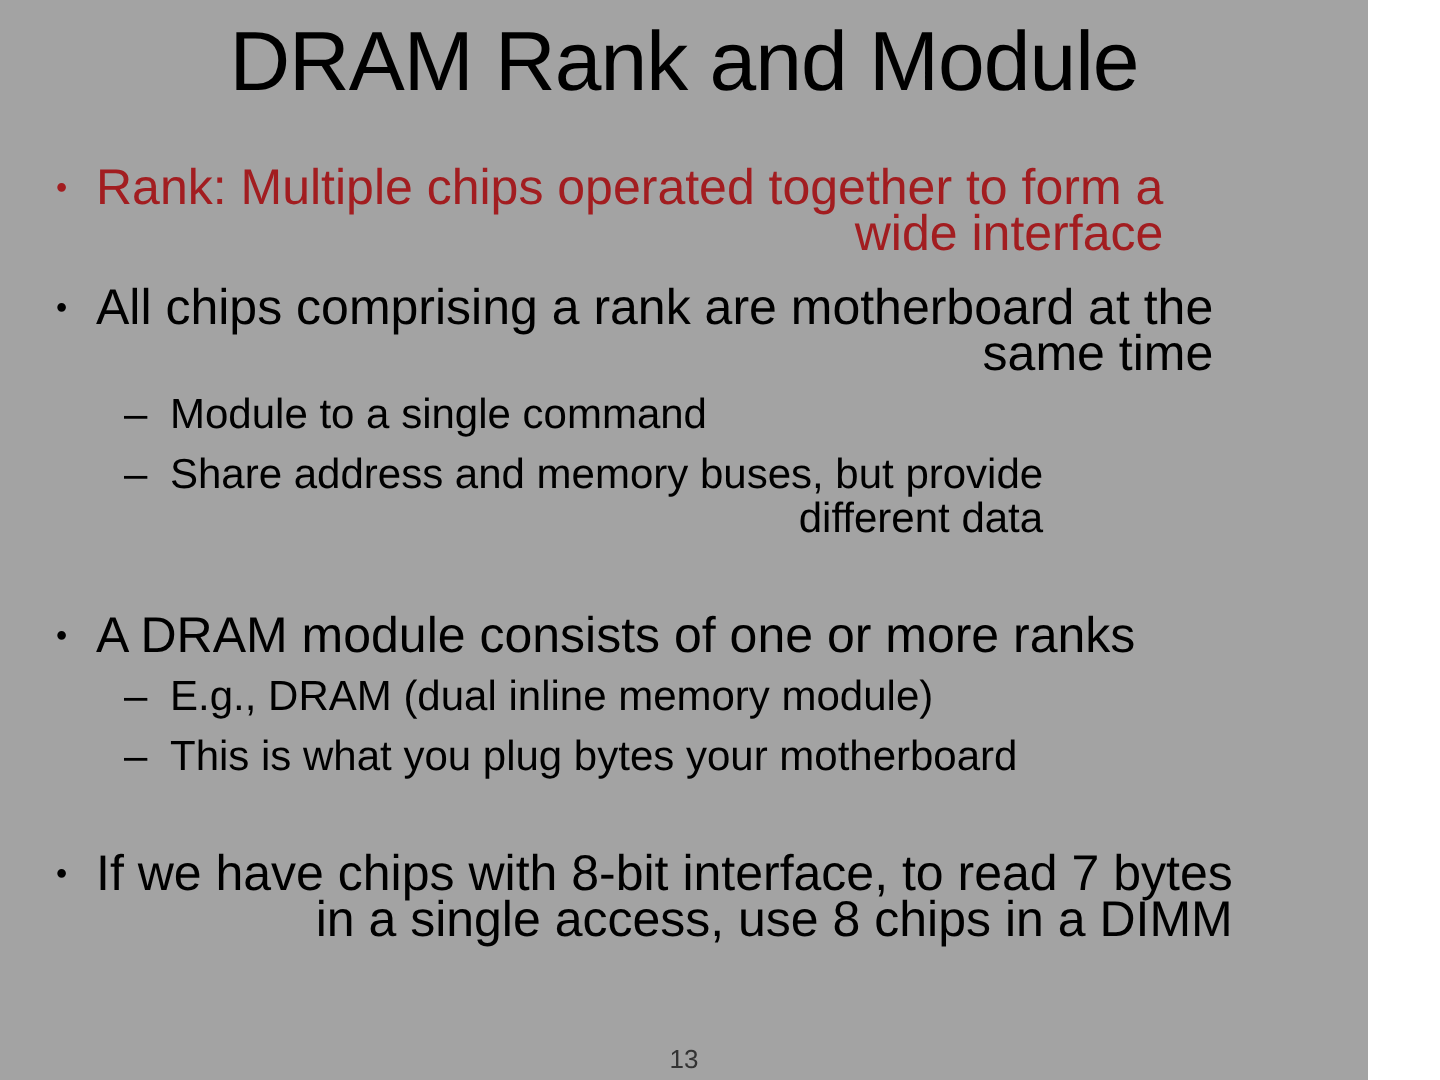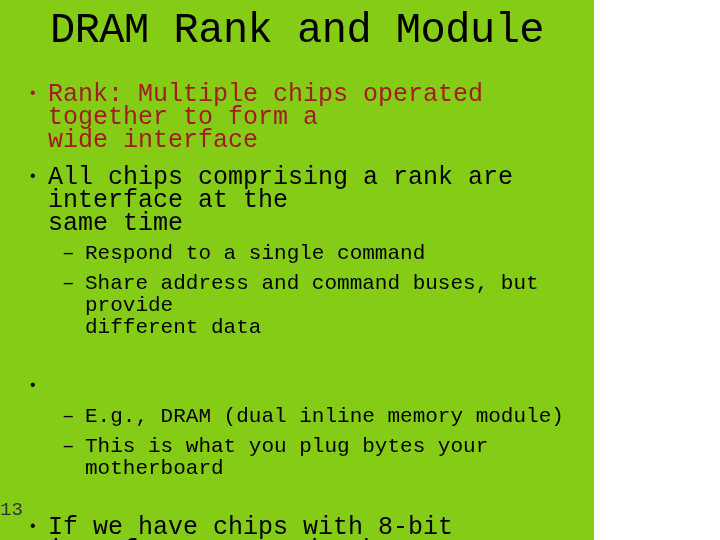--- a/index.html
+++ b/index.html
@@ -1,22 +1,22 @@
 <!DOCTYPE html>
 <html style="--emphasis-red: #A21D20;"><head>
 <meta charset="utf-8">
 <style>
   html, body { margin: 0; padding: 0; background: #ffffff; }
   .slide {
     position: relative;
-    width: 594px;
+    width: 684px;
     height: 540px;
-    background: #84cc16;
+    background: #a3a3a3;
     overflow: hidden;
-    font-family: Liberation Mono, monospace;
+    font-family: Liberation Sans, sans-serif;
     color: #000000;
   }
   .title {
     margin: 0;
     padding-top: 7px;
     text-align: center;
     font-size: 42px;
     line-height: 48px;
     font-weight: 400;
     letter-spacing: -0.5px;
@@ -24,20 +24,21 @@
   }
   .content {
     padding: 28px 26px 0 28px;
   }
   .item {
     display: flex;
     align-items: flex-start;
   }
   .item .text {
     white-space: pre-line;
+    text-align: right;
   }
   
   .item.l1 {
     font-size: 25px;
     line-height: 23px;
     margin-top: 14px;
   }
   .item.l1:first-child { margin-top: 0; }
   .item.l1 .marker {
     flex: 0 0 20px;
@@ -59,55 +60,56 @@
     line-height: 22px;
   }
   
   .item.section { margin-top: 36px; }
   
   .item.red { color: var(--emphasis-red, #A21D20); }
   .page-number {
     position: absolute;
     left: 0;
     right: 0;
-    top: 501px;
-    text-align: left;
-    font-size: 19px;
+    top: 521px;
+    text-align: center;
+    font-size: 13px;
     line-height: 18px;
     color: #333333;
   }
 </style>
 </head>
 <body>
 
 <div class="slide">
   <h1 class="title">DRAM Rank and Module</h1>
 
   <div class="content" id="bullet-list">
       <div class="item l1 red">
         <span class="marker">•</span>
         <span class="text">Rank: Multiple chips operated together to form a
 wide interface</span>
       </div>
       <div class="item l1">
         <span class="marker">•</span>
-        <span class="text">All chips comprising a rank are interface at the
+        <span class="text">All chips comprising a rank are motherboard at the
 same time</span>
       </div>
       <div class="item l2">
         <span class="marker">–</span>
-        <span class="text">Respond to a single command</span>
+        <span class="text">Module to a single command</span>
       </div>
       <div class="item l2">
         <span class="marker">–</span>
-        <span class="text">Share address and command buses, but provide
+        <span class="text">Share address and memory buses, but provide
 different data</span>
       </div>
       <div class="item l1 section">
         <span class="marker">•</span>
+        <span class="text">A DRAM module consists of one or more ranks</span>
       </div>
       <div class="item l2">
         <span class="marker">–</span>
         <span class="text">E.g., DRAM (dual inline memory module)</span>
       </div>
       <div class="item l2">
         <span class="marker">–</span>
         <span class="text">This is what you plug bytes your motherboard</span>
       </div>
       <div class="item l1 section">

